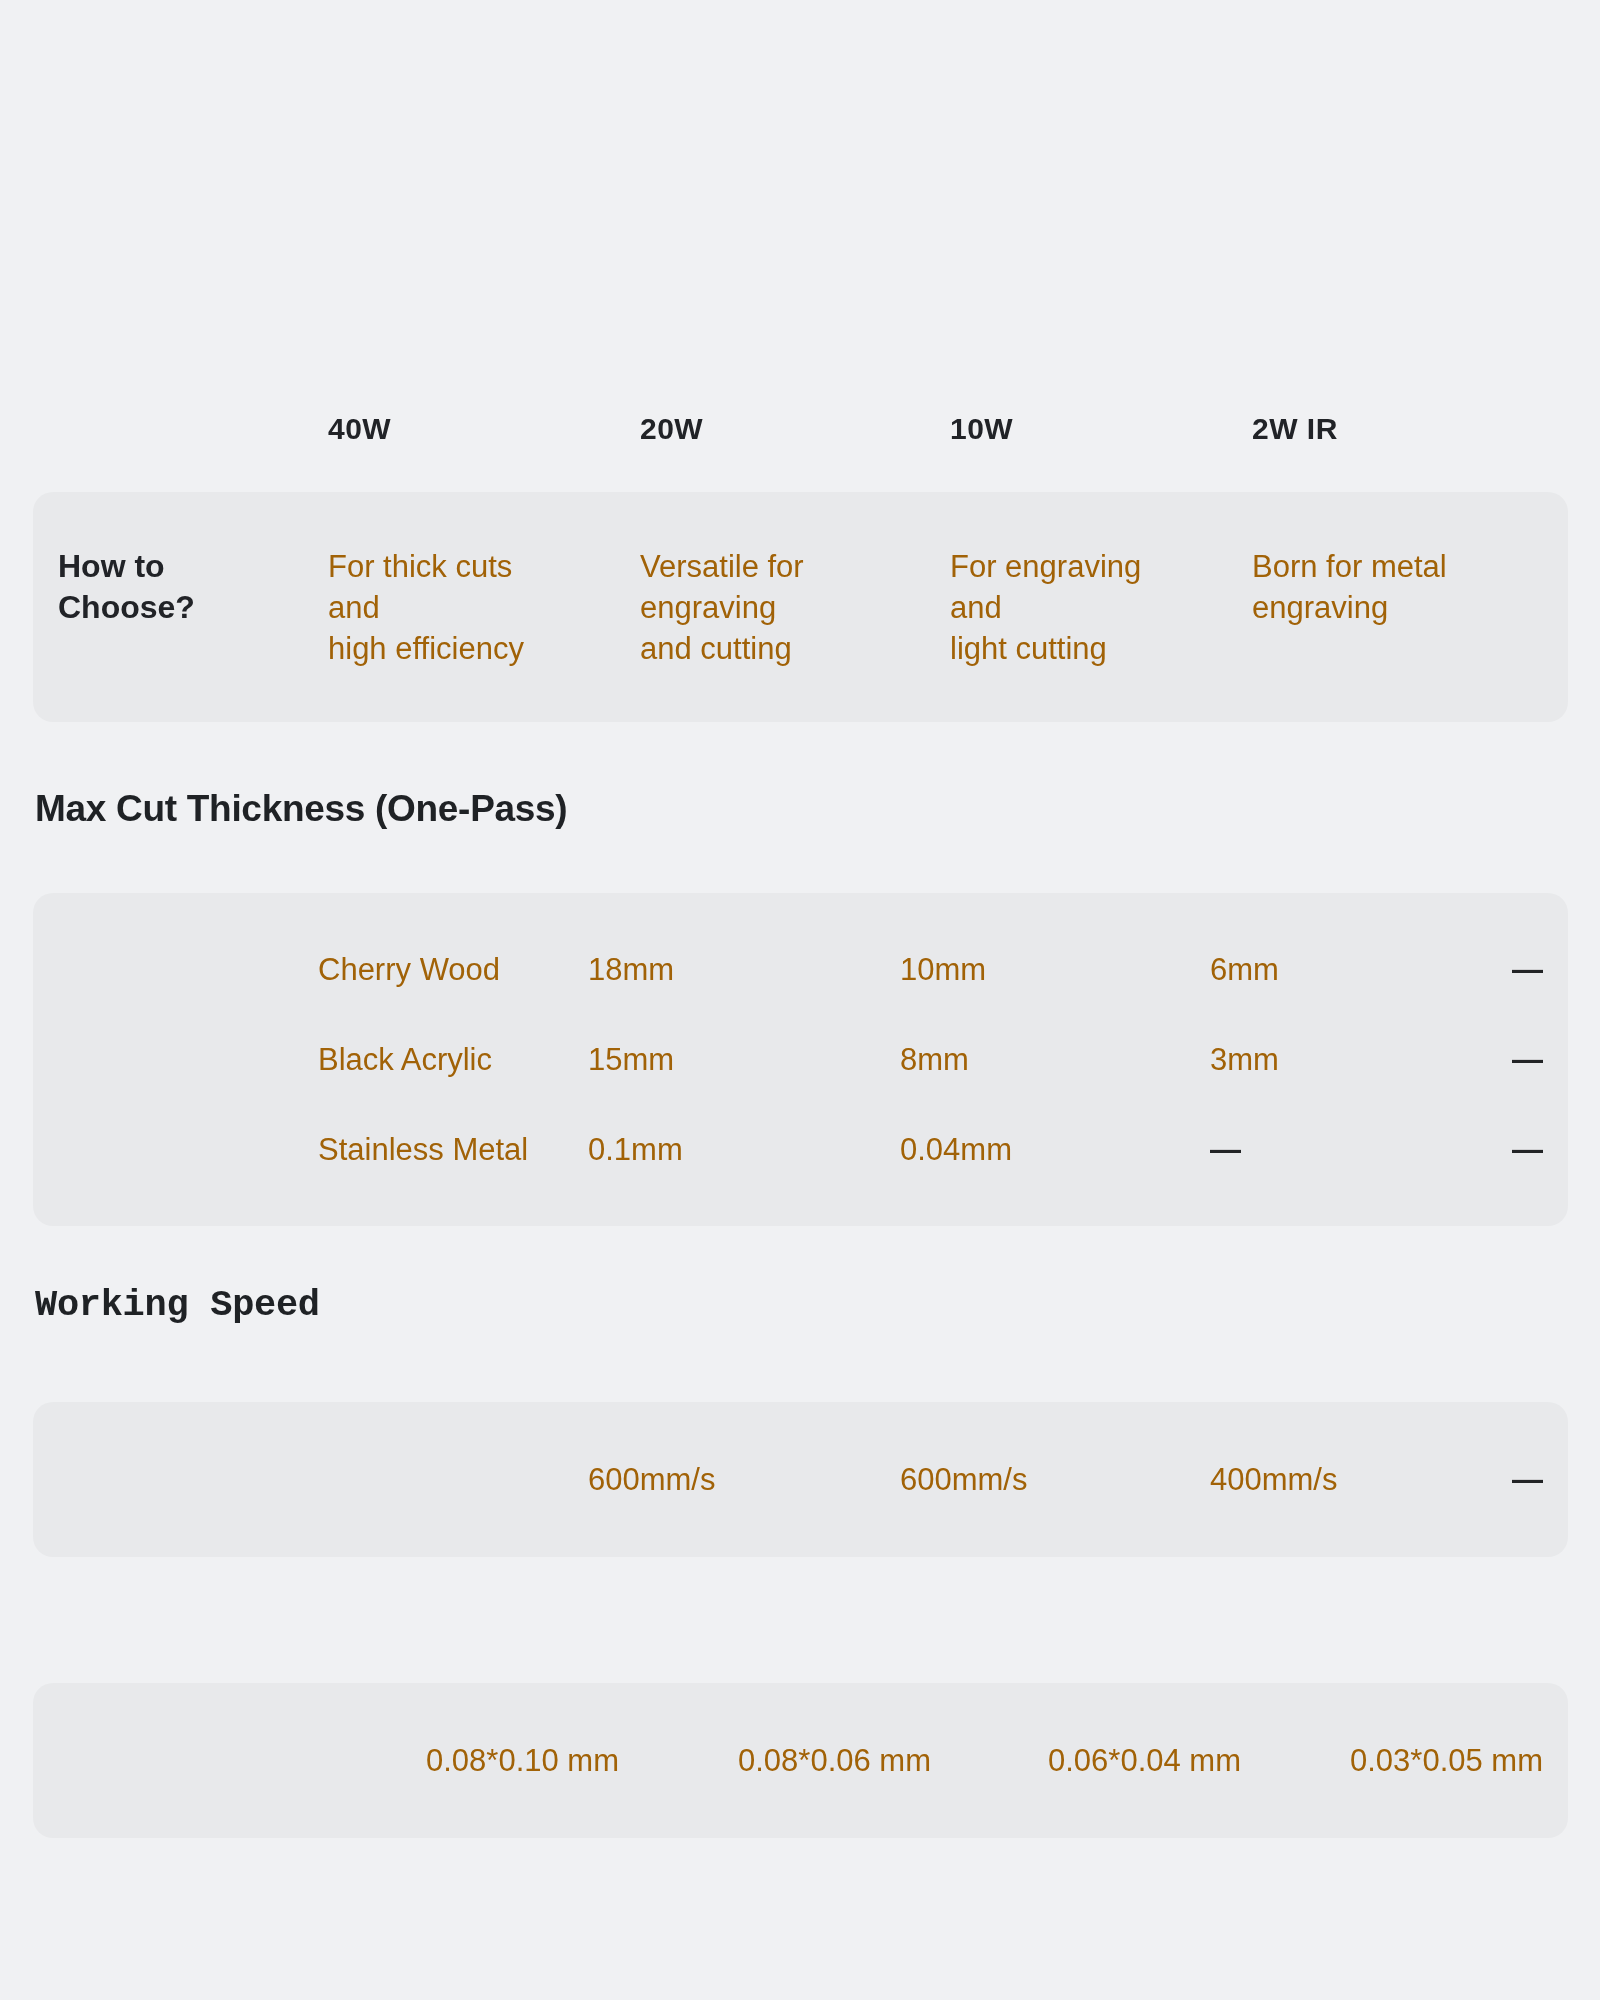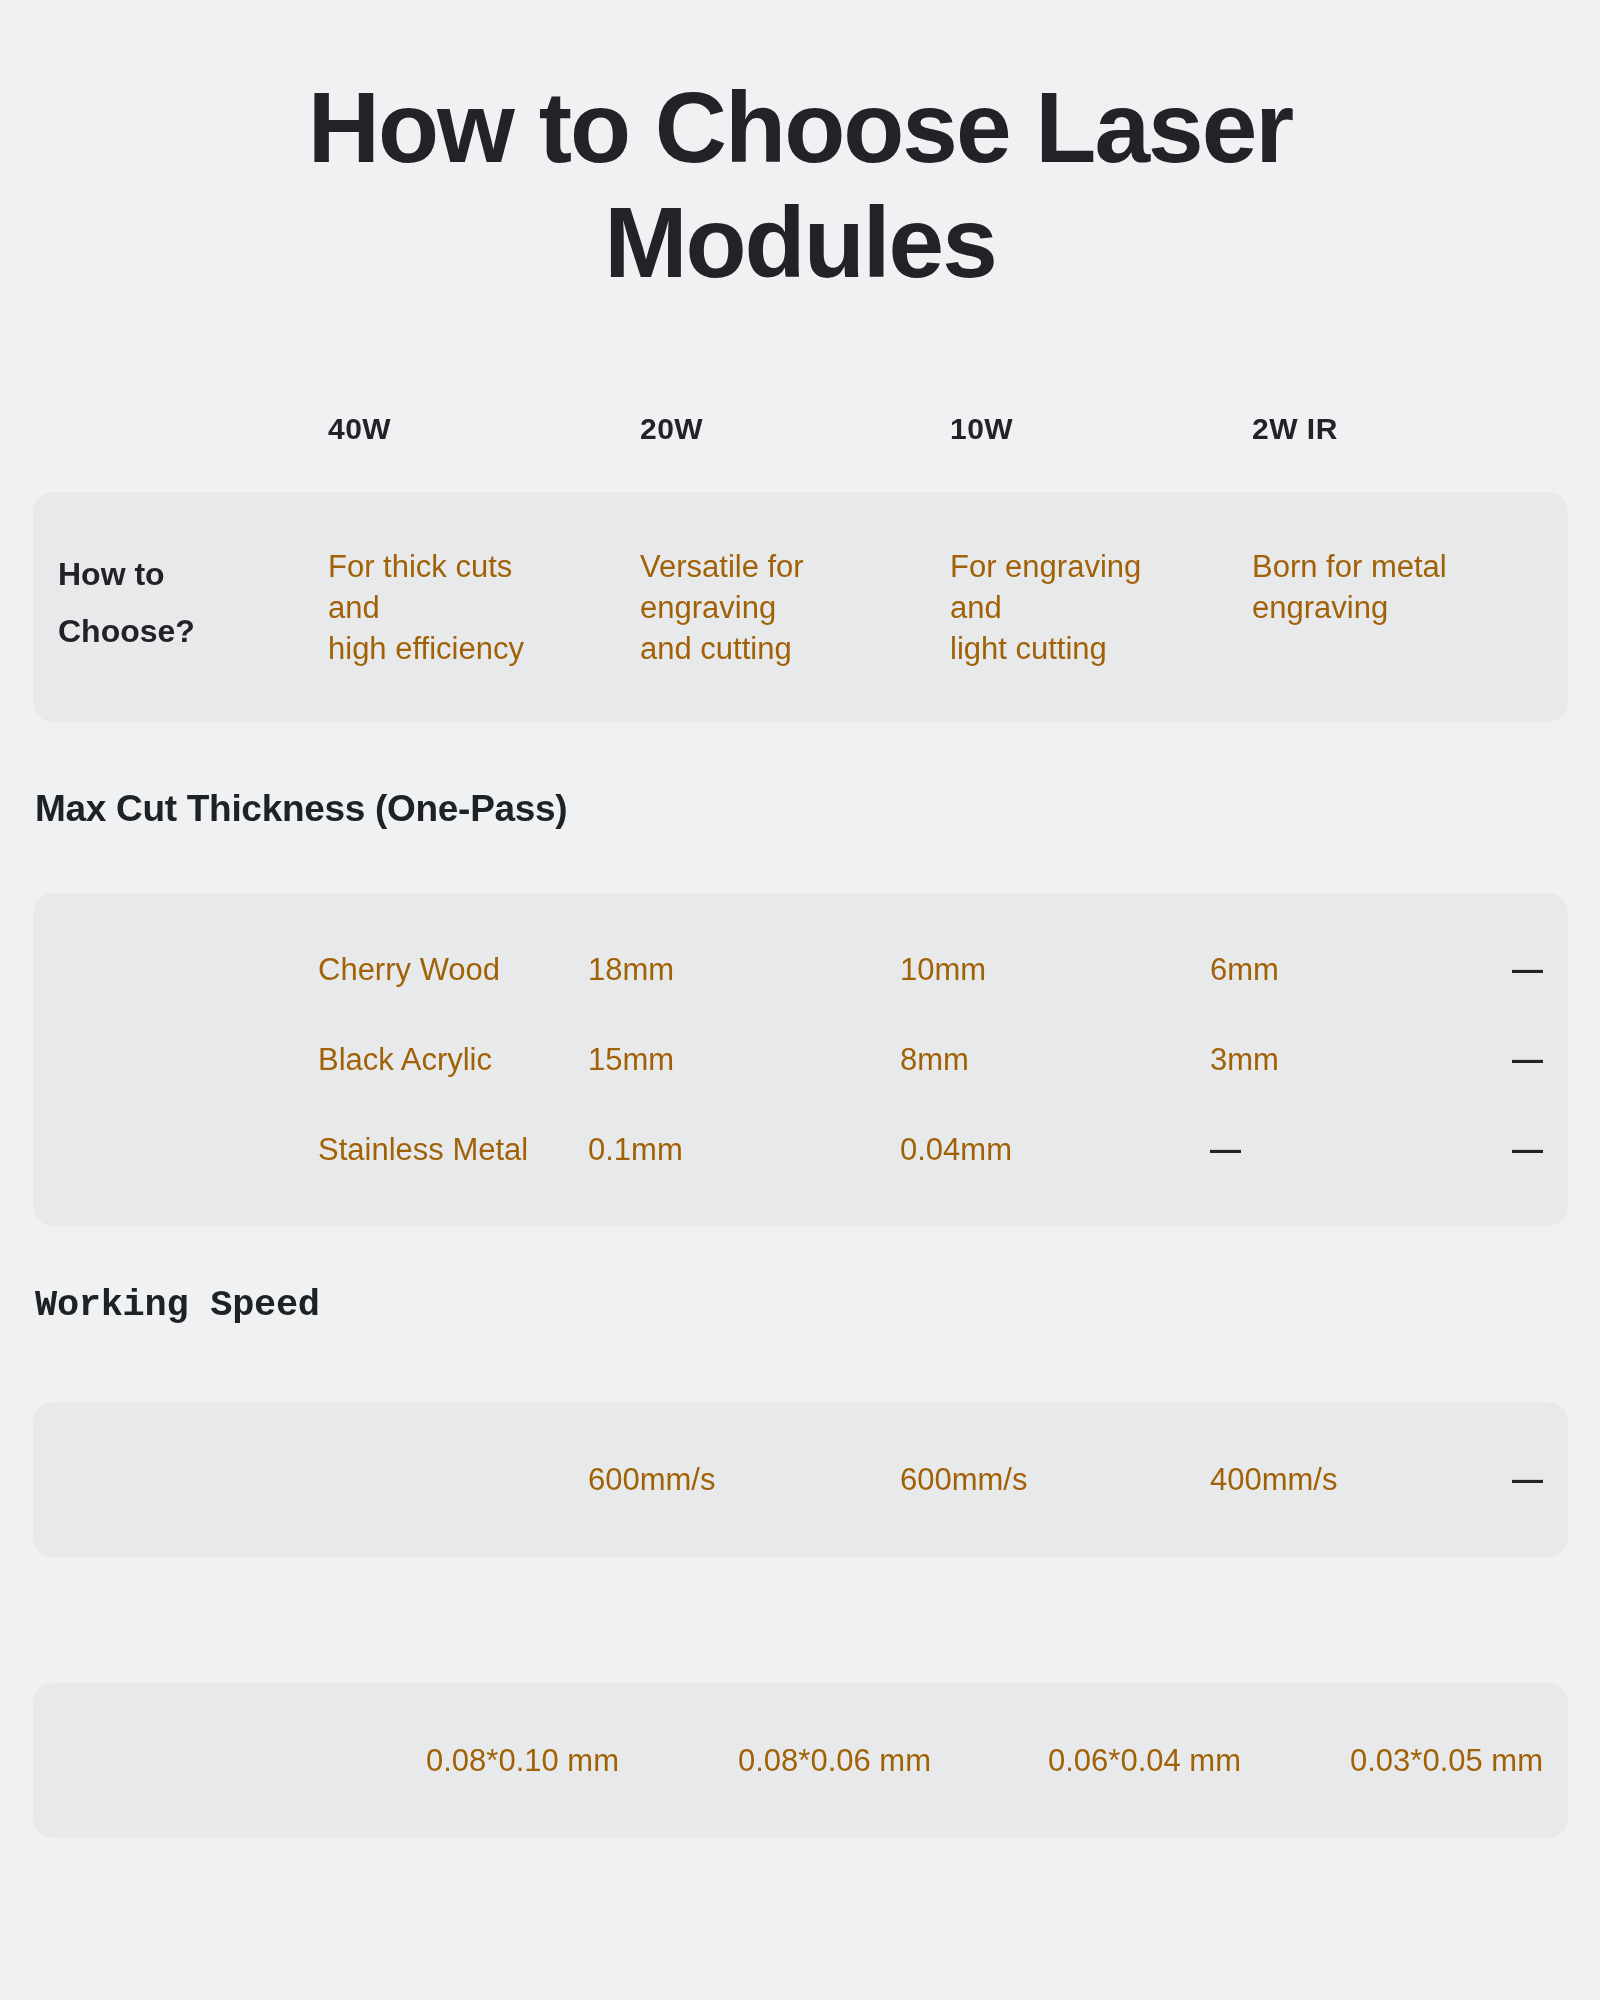--- a/index.html
+++ b/index.html
@@ -49,21 +49,21 @@
     display:grid;
     grid-template-columns:270px 312px 310px 302px auto;
     align-content:center;
     align-items:start;
   }
   .cell{
     font-size:31px;line-height:41px;color:#a16207;
     white-space:pre-line;
   }
   .row-label-strong{
-    font-size:32px;font-weight:700;color:#212327;line-height:57px;
+    font-size:32px;font-weight:700;color:#212327;line-height:41px;
     white-space:pre-line;
   }
 
   .section-heading{
     position:absolute;left:35px;
     font-size:37px;font-weight:700;color:#1f2225;
     letter-spacing:-0.3px;
     margin:0;
   }
   .h-maxcut{top:788px;}
@@ -83,22 +83,20 @@
   .card-spot{top:1683px;height:155px;display:flex;flex-direction:column;justify-content:center;}
   .card-spot .grid{align-items:center;}
 
   .dash{font-weight:900;color:#222426;}
 </style>
 </head>
 <body>
 
 <div class="page">
 
-  <h1 class="title">How to Choose Laser
-Modules</h1>
 
   <div class="grid header-row">
     <div class="cell"></div>
     <div class="col-header">40W</div>
     <div class="col-header">20W</div>
     <div class="col-header">10W</div>
     <div class="col-header">2W IR</div>
   </div>
 
   <section class="card card-how">

